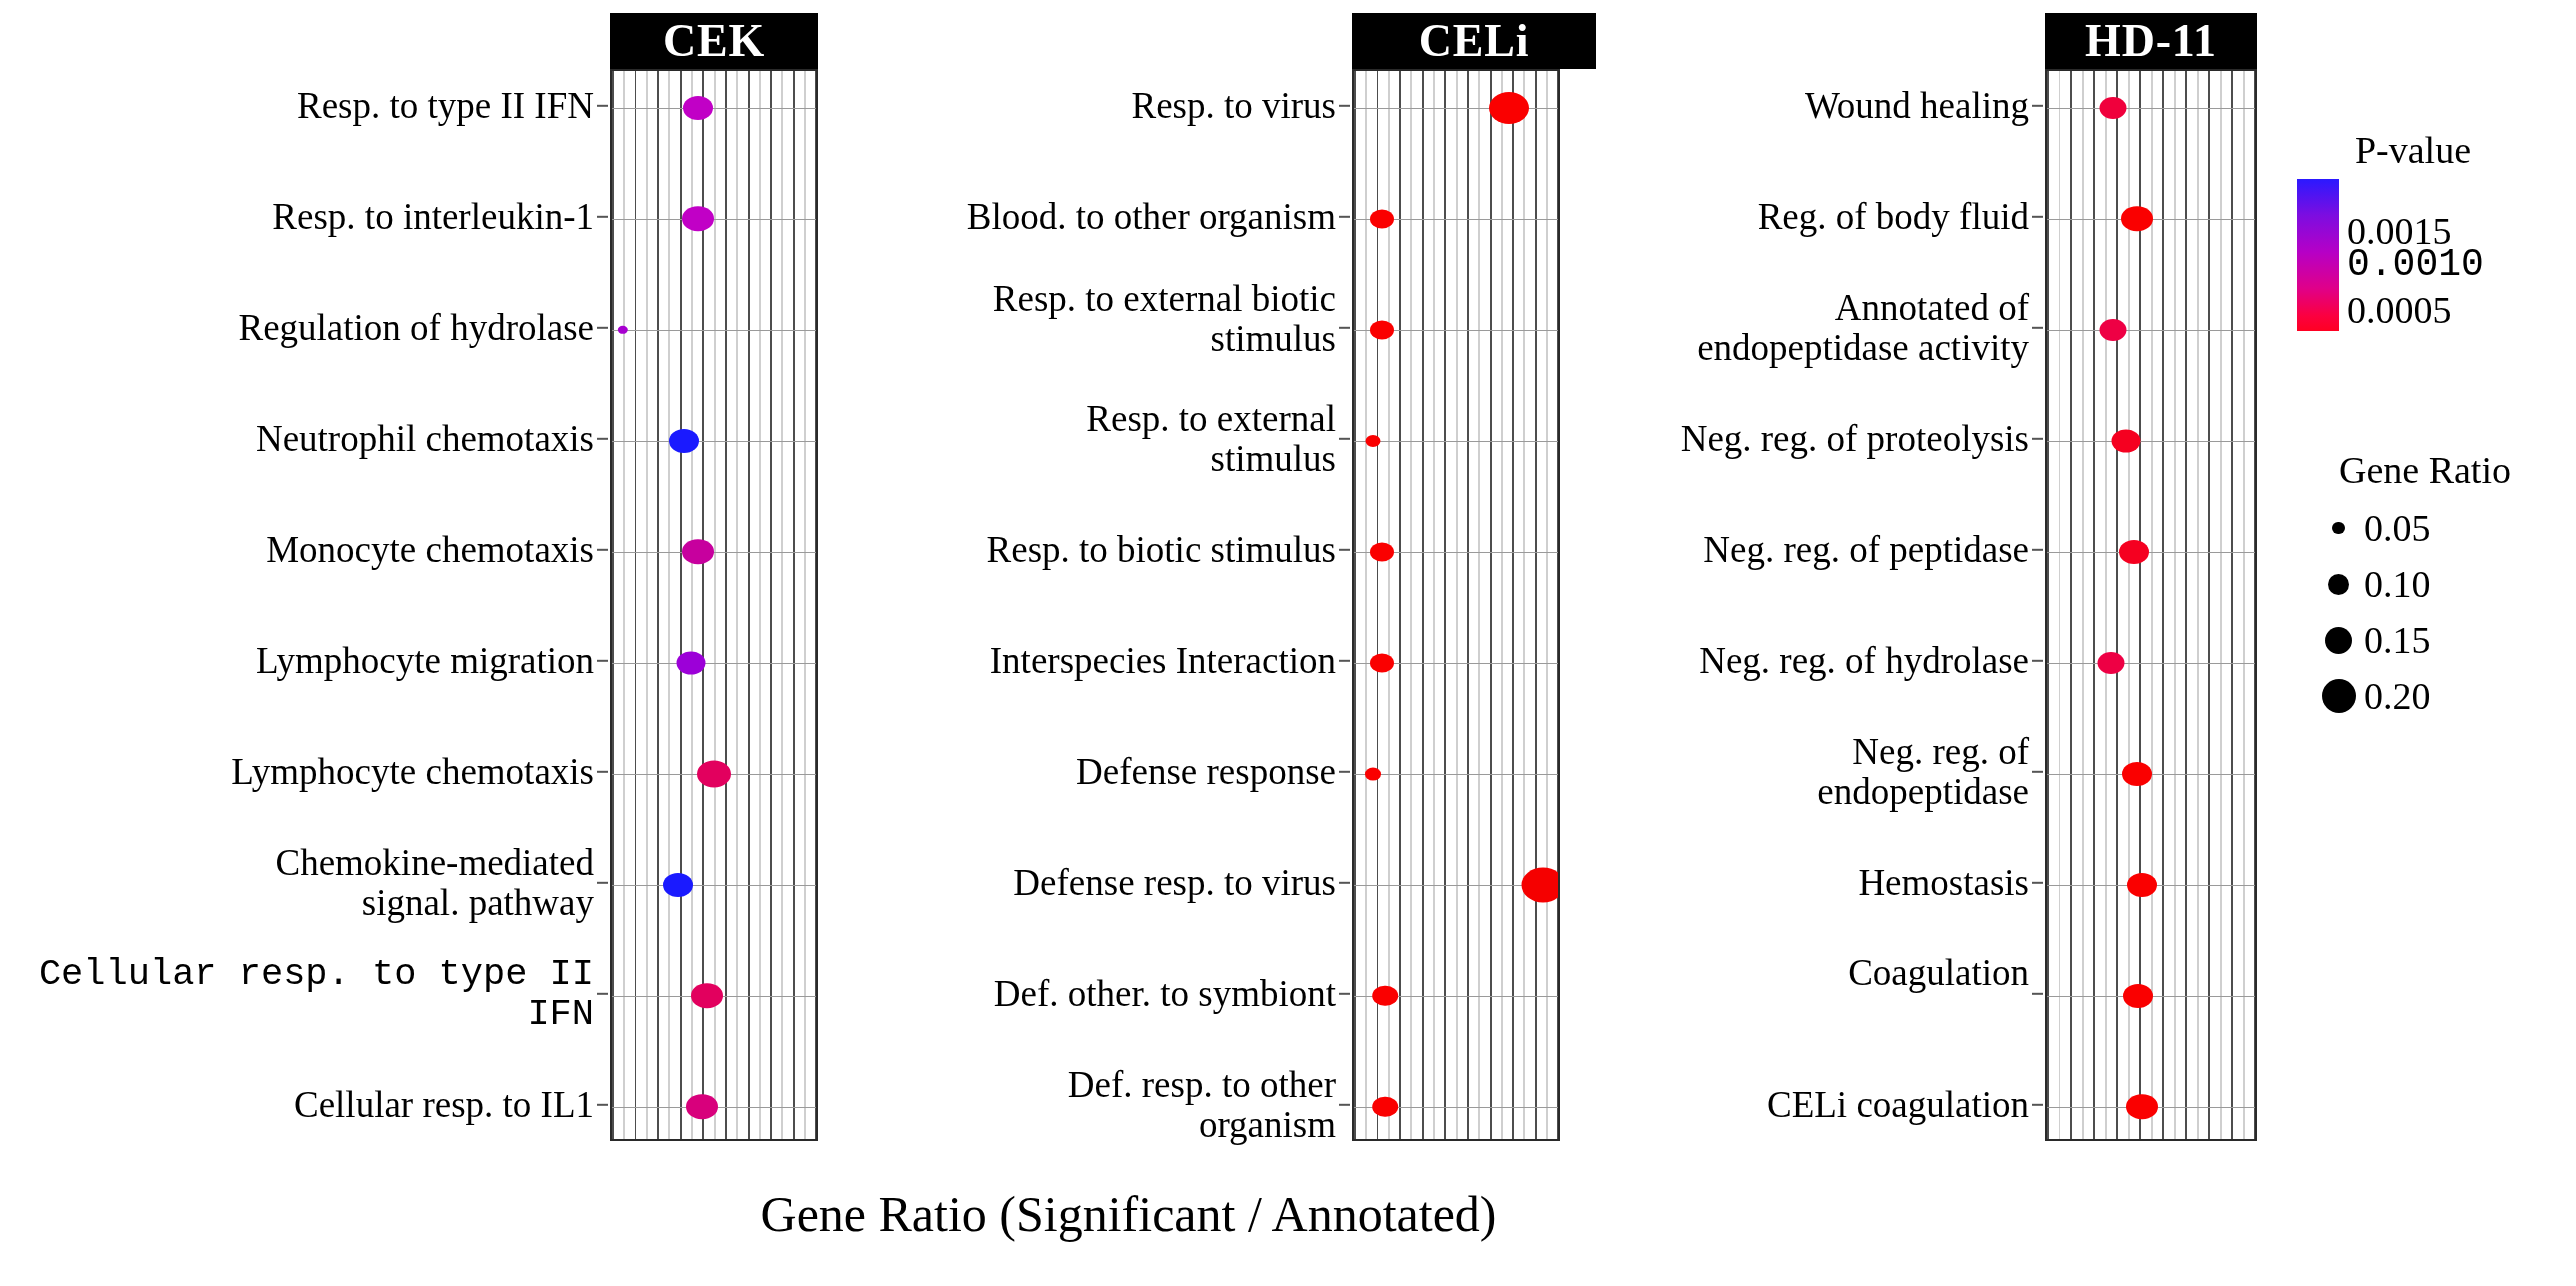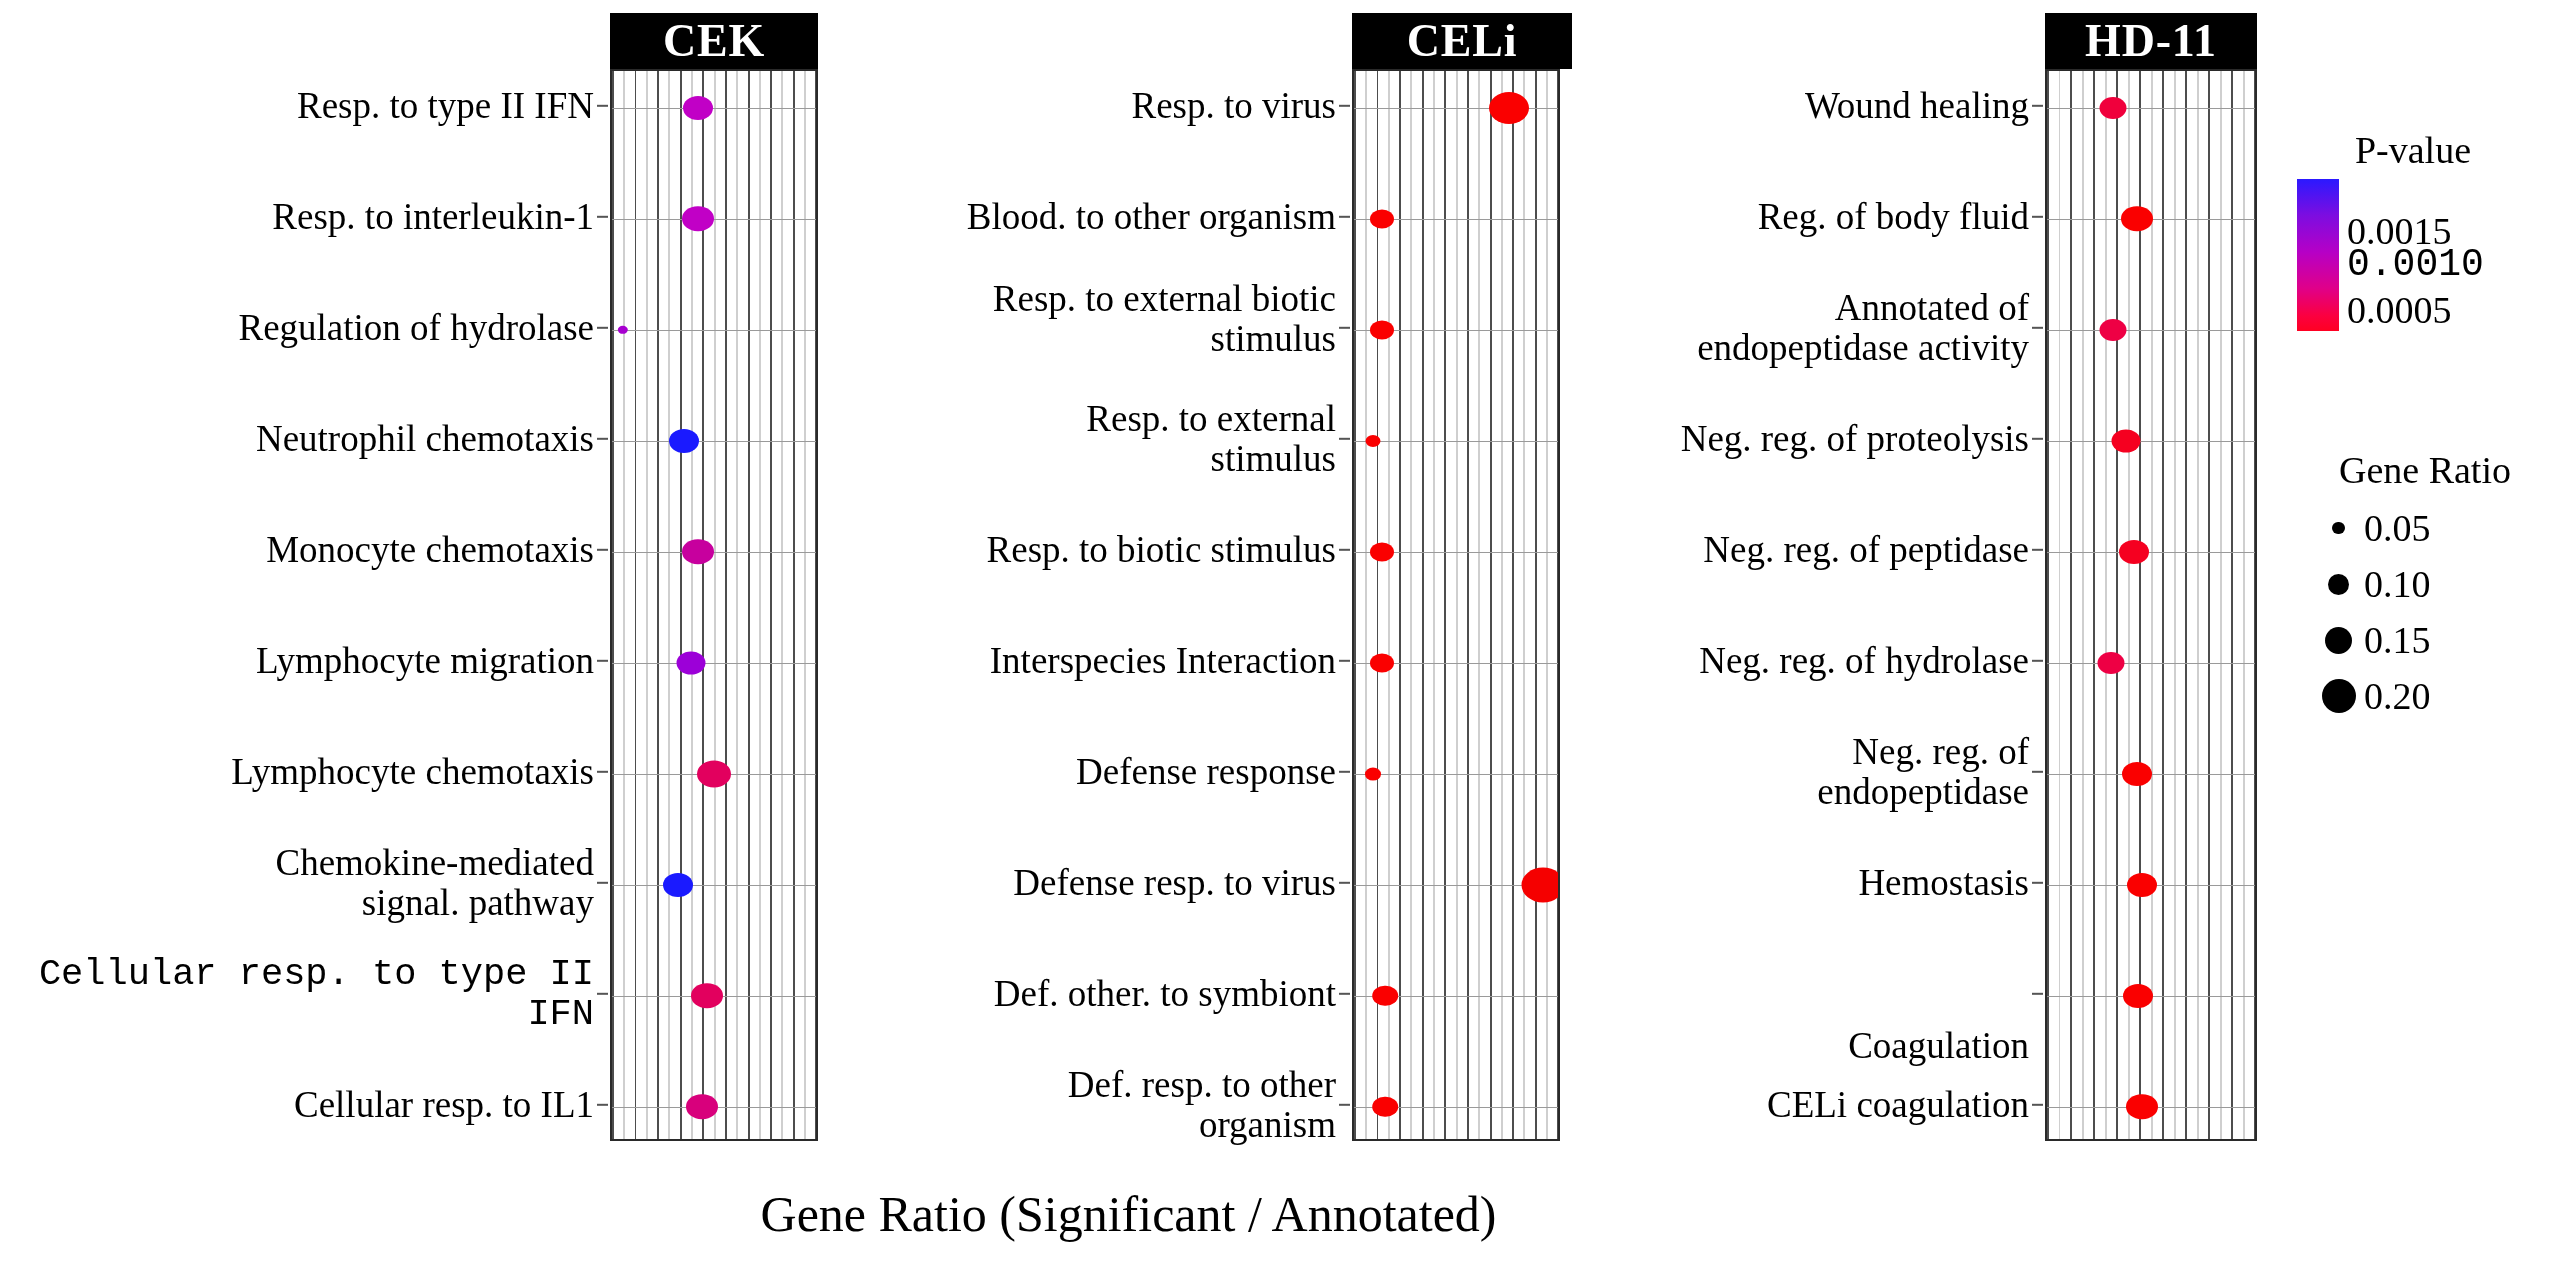--- a/index.html
+++ b/index.html
@@ -256,21 +256,21 @@
       <div class="ytick" style="left: -12.8px; top: 426px; position: absolute;"></div>
       <div class="ytick" style="left: -12.8px; top: 537px; position: absolute;"></div>
       <div class="ytick" style="left: -12.8px; top: 648px; position: absolute;"></div>
       <div class="ytick" style="left: -12.8px; top: 759px; position: absolute;"></div>
       <div class="ytick" style="left: -12.8px; top: 870px; position: absolute;"></div>
       <div class="ytick" style="left: -12.8px; top: 981px; position: absolute;"></div>
       <div class="ytick" style="left: -12.8px; top: 1092px; position: absolute;"></div>
     </div>
 
   <div class="panel-group" id="group-celi" style="left:1352px; width:208px;">
-    <div class="panel-title" style="width:220px;text-align:center;">CELi</div>
+    <div class="panel-title" style="width:244px;text-align:center;">CELi</div>
     <div class="plot-area" id="plot-celi" style="top:56px; width:208px; height:1072px;">
         <div class="vline major" style="left: 0px;"></div>
         <div class="vline minor" style="left: 11.3px;"></div>
         <div class="vline major" style="left: 22.6px;"></div>
         <div class="vline minor" style="left: 34px;"></div>
         <div class="vline major" style="left: 45px;"></div>
         <div class="vline minor" style="left: 56px;"></div>
         <div class="vline major" style="left: 68px;"></div>
         <div class="vline minor" style="left: 79px;"></div>
         <div class="vline major" style="left: 90px;"></div>
@@ -379,21 +379,21 @@
         <div class="row-label" style="top: 37px;">Wound healing</div>
         <div class="row-label" style="top: 148px;">Reg. of body fluid</div>
         <div class="row-label" style="top: 259px;">Annotated of
 endopeptidase activity</div>
         <div class="row-label" style="top: 370px;">Neg. reg. of proteolysis</div>
         <div class="row-label" style="top: 481px;">Neg. reg. of peptidase</div>
         <div class="row-label" style="top: 592px;">Neg. reg. of hydrolase</div>
         <div class="row-label" style="top: 703px;">Neg. reg. of
 endopeptidase</div>
         <div class="row-label" style="top: 814px;">Hemostasis</div>
-        <div class="row-label" style="top: 977px;">Coagulation</div>
+        <div class="row-label" style="top: 904px;">Coagulation</div>
         <div class="row-label" style="top: 1036px;">CELi coagulation</div>
       </div>
   <div class="ytick" style="left: -12.8px; top: 93px; position: absolute;"></div>
       <div class="ytick" style="left: -12.8px; top: 204px; position: absolute;"></div>
       <div class="ytick" style="left: -12.8px; top: 315px; position: absolute;"></div>
       <div class="ytick" style="left: -12.8px; top: 426px; position: absolute;"></div>
       <div class="ytick" style="left: -12.8px; top: 537px; position: absolute;"></div>
       <div class="ytick" style="left: -12.8px; top: 648px; position: absolute;"></div>
       <div class="ytick" style="left: -12.8px; top: 759px; position: absolute;"></div>
       <div class="ytick" style="left: -12.8px; top: 870px; position: absolute;"></div>

